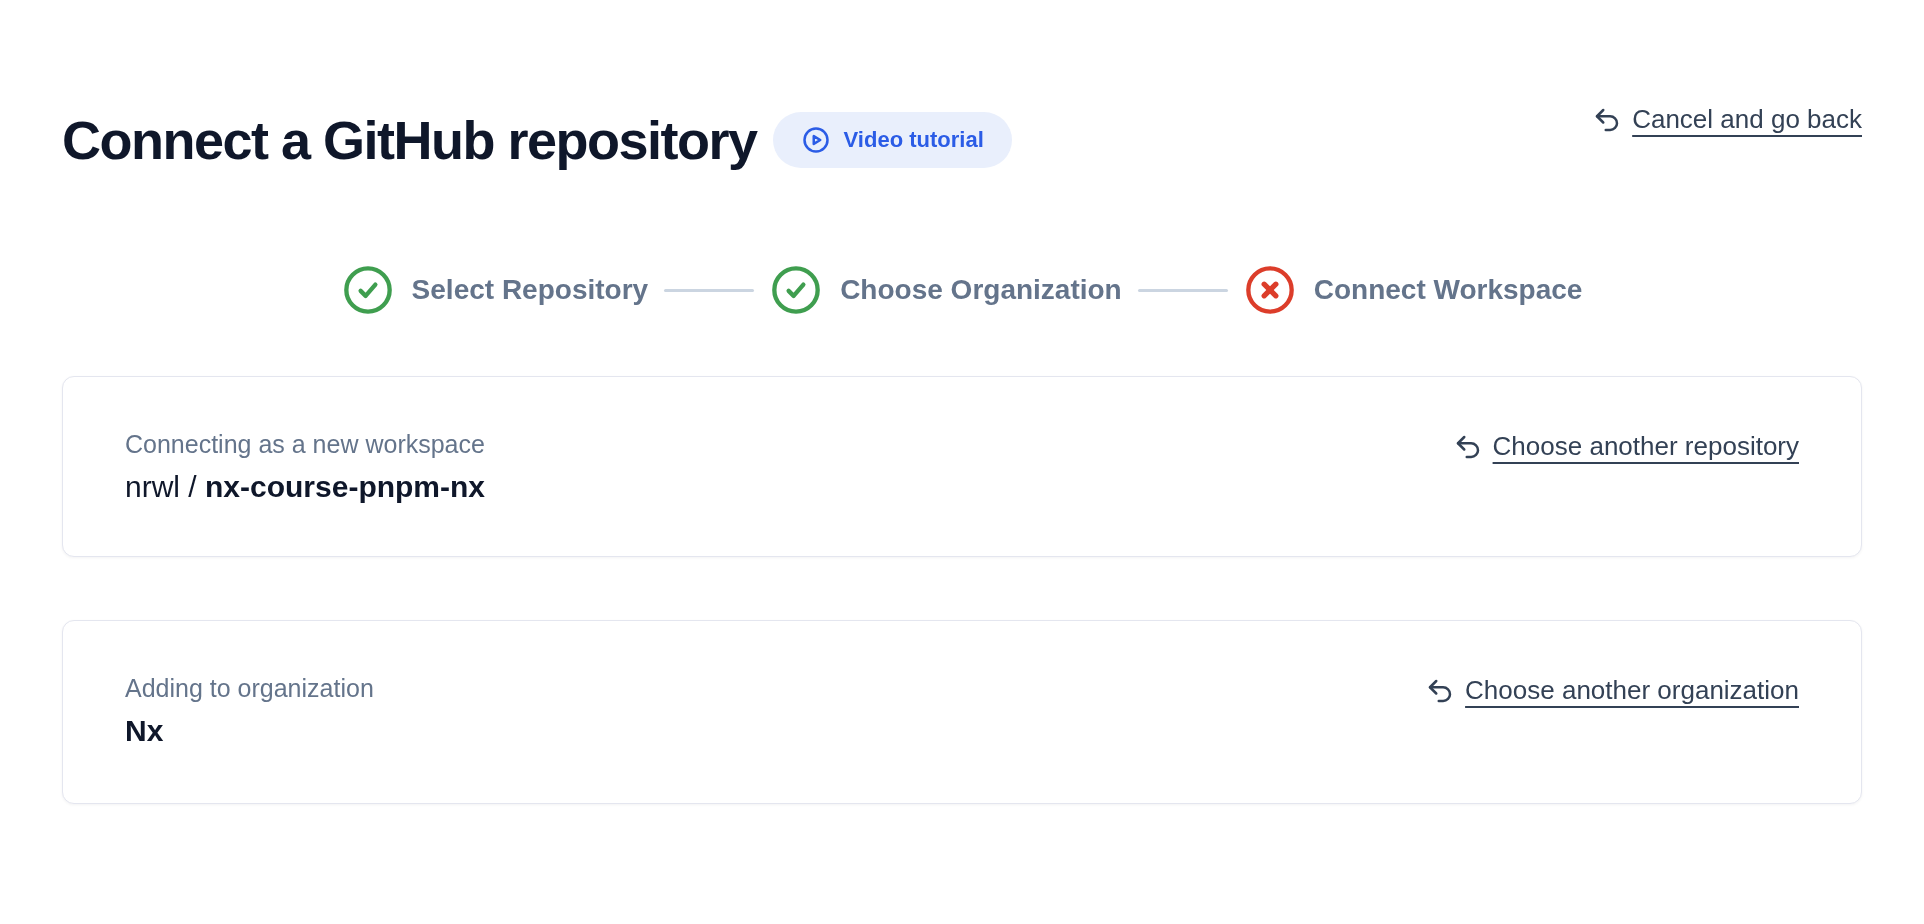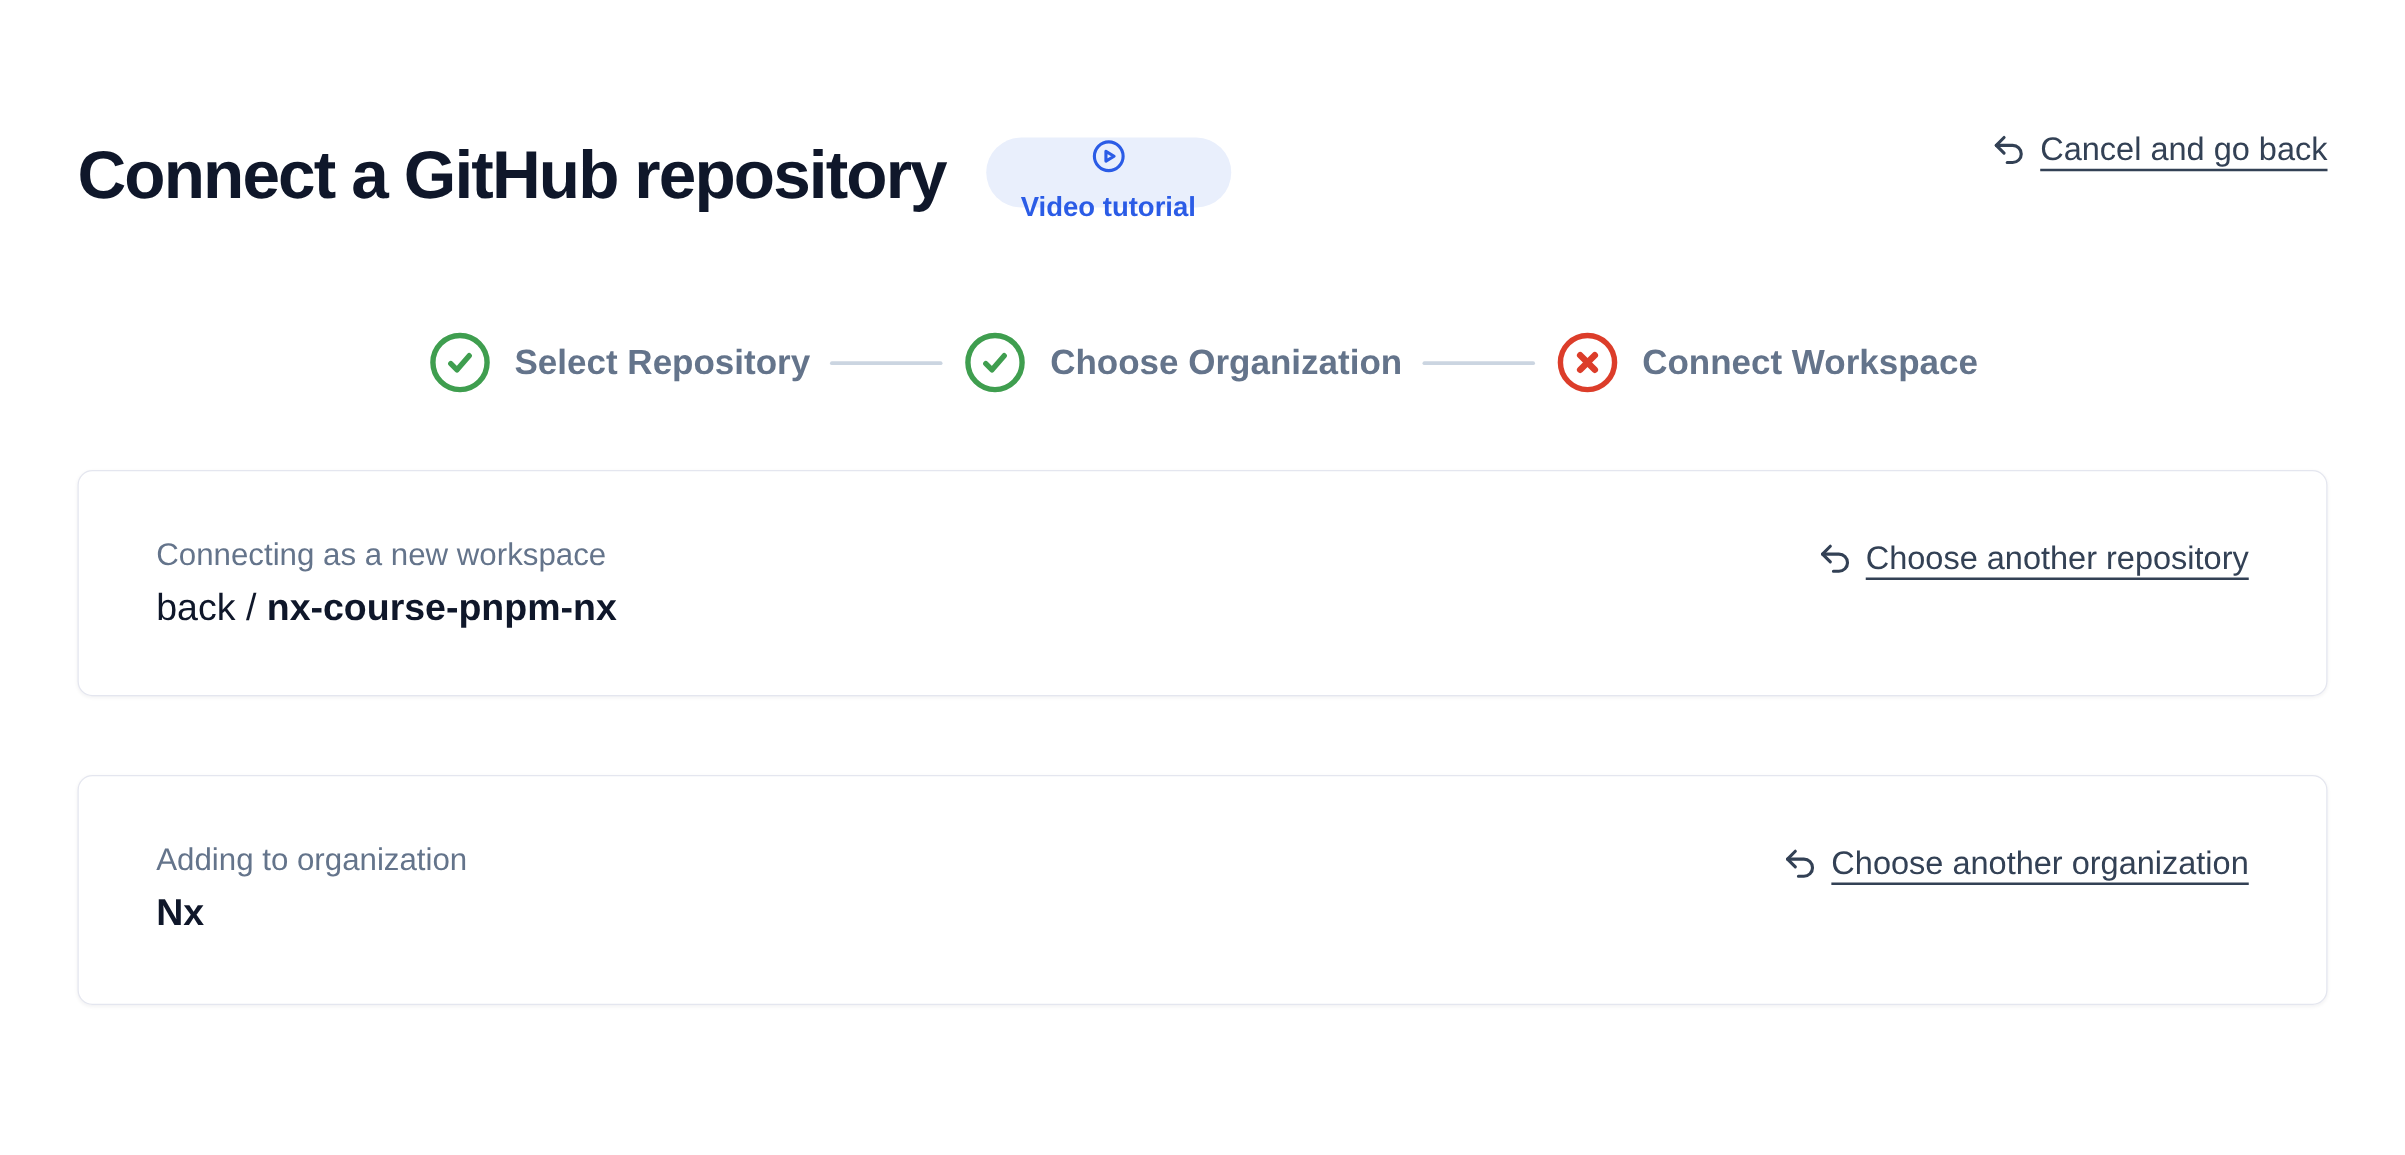--- a/index.html
+++ b/index.html
@@ -24,22 +24,22 @@
     align-items: flex-start;
   }
   .eyebrow {
     font-size: 24px;
     font-weight: 400;
     color: #94a3b8;
     line-height: 1.2;
   }
   .title-row {
     display: flex;
-    align-items: flex-start;
-    gap: 32px;
+    align-items: center;
+    gap: 16px;
     margin-top: 12px;
   }
   .page-title {
     margin: 0;
     font-size: 54px;
     line-height: 1.12;
     font-weight: 800;
     letter-spacing: -1.5px;
     color: #0f172a;
   }
@@ -51,21 +51,20 @@
     color: #2b5ce6;
     border: none;
     border-radius: 999px;
     height: 56px;
     padding: 0 28px;
     font-family: inherit;
     font-size: 22px;
     font-weight: 700;
     cursor: pointer;
     white-space: nowrap;
-    flex-direction: column;
   }
   .video-pill svg { width: 30px; height: 30px; display: block; }
 
   .text-link {
     display: inline-flex;
     align-items: center;
     gap: 10px;
     color: #334155;
     font-size: 26px;
     font-weight: 400;
@@ -204,21 +203,21 @@
         </svg>
       </span>
       <span class="step-label">Connect Workspace</span>
     </div>
   </div>
 
   <div class="card">
     <div>
       <div class="card-label">Connecting as a new workspace</div>
       <div class="card-value">
-        <span class="value-prefix">back / </span><span class="value-emphasis">nx-course-pnpm-nx</span>
+        <span class="value-prefix">nrwl / </span><span class="value-emphasis">nx-course-pnpm-nx</span>
       </div>
     </div>
     <div class="card-action">
       <a class="text-link">
         <span style="display:flex;">
           <svg viewBox="0 0 24 24" fill="none" stroke="currentColor" stroke-width="2" stroke-linecap="round" stroke-linejoin="round">
             <path d="M9 14 4 9l5-5"></path>
             <path d="M4 9h10.5a5.5 5.5 0 0 1 0 11H11"></path>
           </svg>
         </span>

